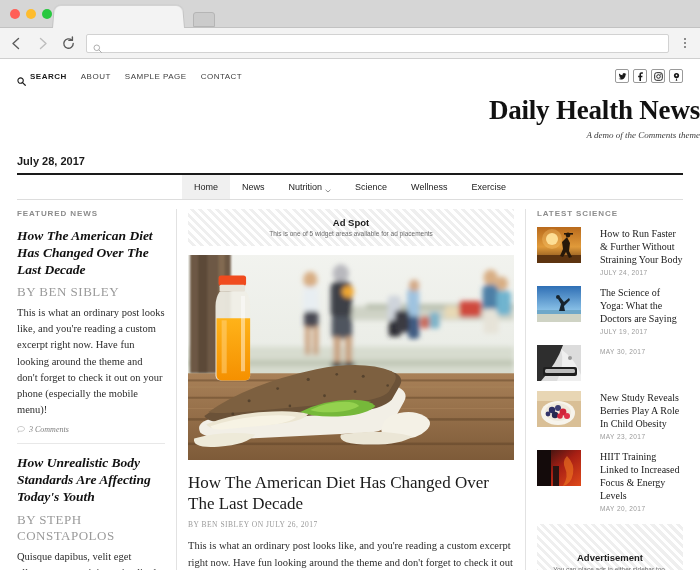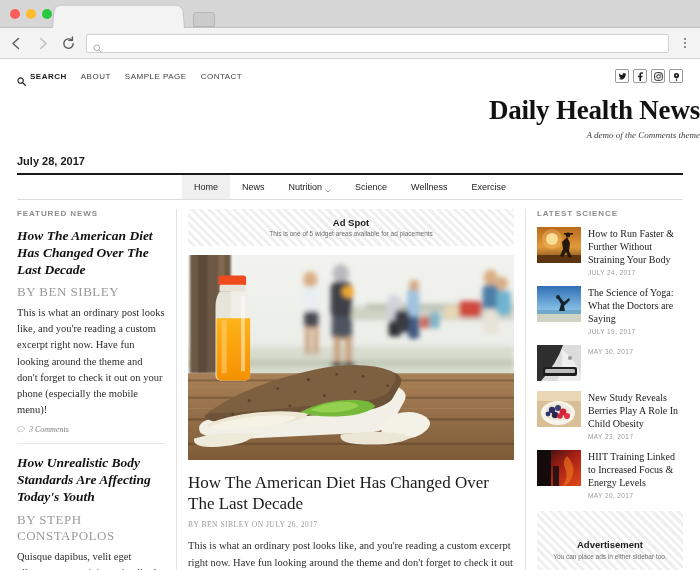--- a/index.html
+++ b/index.html
@@ -181,21 +181,21 @@
   .post-meta {
     font-family: "Liberation Serif", serif; font-size: 7.5px;
     letter-spacing: .5px; color: #9a9a9a; margin-top: 6px;
   }
   .post-excerpt {
     font-family: "Liberation Serif", serif; font-size: 10.5px;
     line-height: 1.6; color: #2c2c2c; margin-top: 9px;
   }
 
   
-  .sci-item { display: flex; gap: 7px; margin-bottom: 10px; }
+  .sci-item { display: flex; gap: 19px; margin-bottom: 10px; }
   .sci-thumb { width: 44px; height: 36px; flex: none; overflow: hidden; }
   .sci-thumb svg { display: block; width: 100%; height: 100%; }
   .sci-body { flex: 1; min-width: 0; }
   .sci-title {
     font-family: "Liberation Serif", serif; font-size: 10px;
     line-height: 1.3; color: #1a1a1a; cursor: pointer;
   }
   .sci-date {
     font-size: 6.5px; letter-spacing: .4px; color: #9a9a9a; margin-top: 3px;
     font-family: "Liberation Sans", sans-serif;

